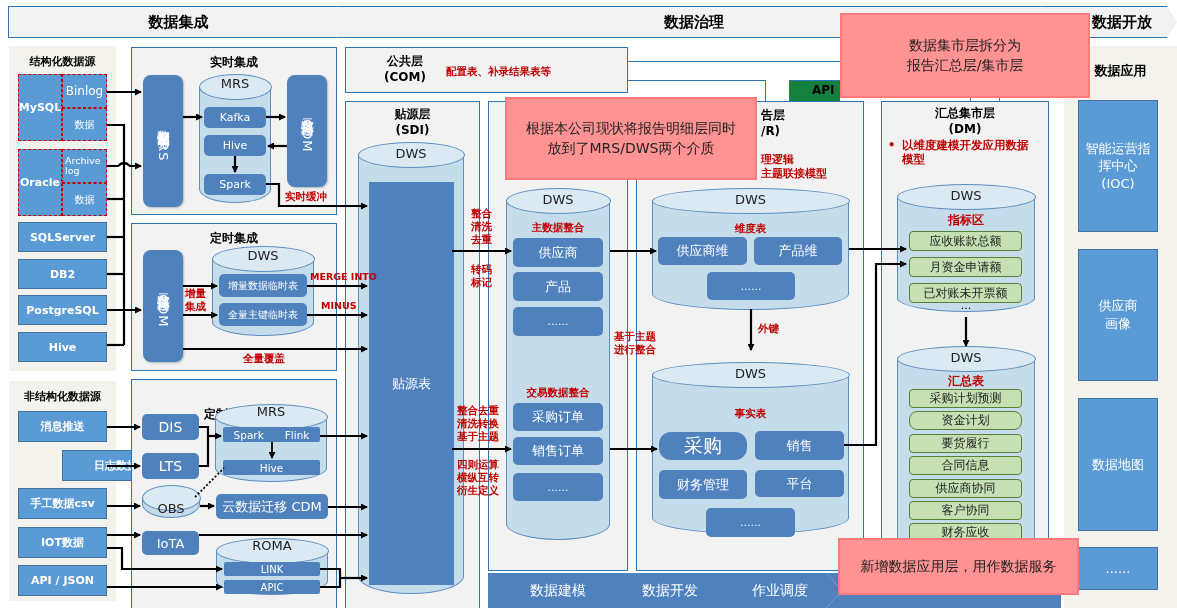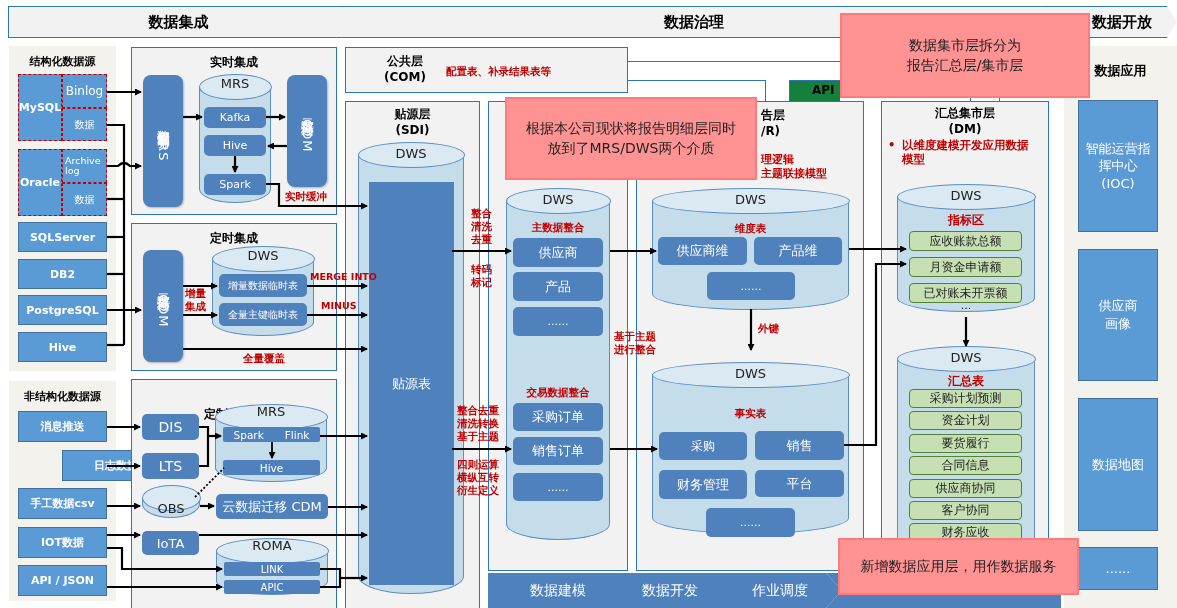--- a/index.html
+++ b/index.html
@@ -284,21 +284,21 @@
     <span>产品维</span>
   </div>
 <div class="blk" style="left:707px; top:272px; width:88px; height:28px; font-size:11px;">
     <span>......</span>
   </div>
 <div class="lbl" style="left:758px; top:322px;">外键</div>
 <div class="cyl" style="left:652px; top:374px; width:197px; height:160px; border-radius:0 0 50% 50% / 0 0 16px 16px;">
   <div class="ct" style="margin-top:-8px;">DWS</div>
 </div>
 <div class="lbl" style="left:652px; top:407px; width:197px; text-align:center;">事实表</div>
-<div class="blk" style="left:659px; top:432px; width:88px; height:28px; font-size:12px;">
+<div class="blk" style="left:659px; top:432px; width:88px; height:28px; font-size:19px;border-radius:12px;">
     <span>采购</span>
   </div>
 <div class="blk" style="left:755px; top:431px; width:89px; height:29px; font-size:13px;">
     <span>销售</span>
   </div>
 <div class="blk" style="left:659px; top:470px; width:88px; height:29px; font-size:13px;">
     <span>财务管理</span>
   </div>
 <div class="blk" style="left:755px; top:470px; width:89px; height:27px; font-size:13px;">
     <span>平台</span>
@@ -333,21 +333,21 @@
 <div class="abs" style="left:897px; top:299px; width:138px; text-align:center; font-size:11px; z-index:3;">...</div>
 
 <div class="cyl" style="left:897px; top:358px; width:138px; height:200px; border-radius:0 0 50% 50% / 0 0 14px 14px;">
   <div class="ct" style="margin-top:-8px;">DWS</div>
 </div>
 <div class="lbl" style="left:897px; top:374px; width:138px; text-align:center; font-size:12px;">汇总表</div>
 <div id="sum-list">
     <div class="grn" style="left: 909px; top: 389px; width: 113px; height: 19px;">
       <span>采购计划预测</span>
     </div>
-    <div class="grn" style="left: 909px; top: 411.4px; width: 113px; height: 19px;">
+    <div class="grn" style="left: 909px; top: 411.4px; width: 113px; height: 19px; border-radius: 8px;">
       <span>资金计划</span>
     </div>
     <div class="grn" style="left: 909px; top: 433.8px; width: 113px; height: 19px;">
       <span>要货履行</span>
     </div>
     <div class="grn" style="left: 909px; top: 456.2px; width: 113px; height: 19px;">
       <span>合同信息</span>
     </div>
     <div class="grn" style="left: 909px; top: 478.6px; width: 113px; height: 19px;">
       <span>供应商协同</span>

